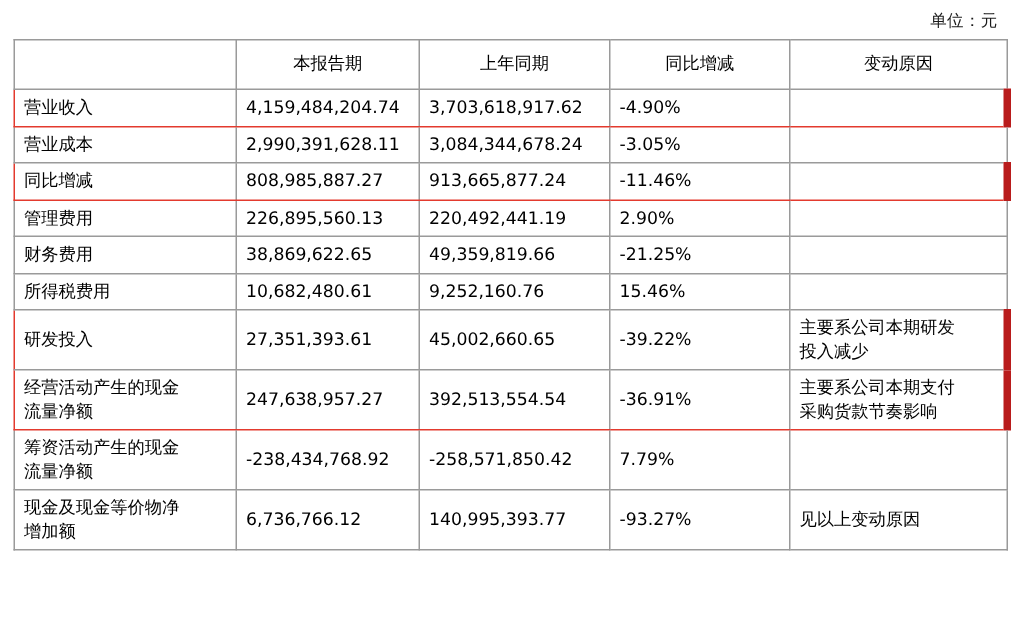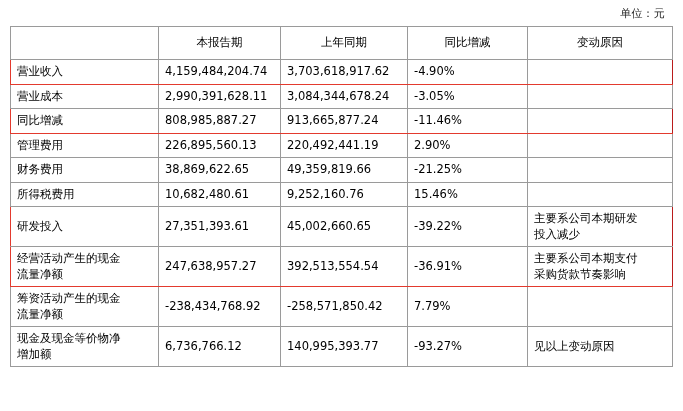--- a/index.html
+++ b/index.html
@@ -74,21 +74,21 @@
   }
   
   tr.hl td {
     border-top: 1px solid #e33a2e;
     border-bottom: 1px solid #e33a2e;
   }
   tr.hl td:first-child {
     border-left: 1px solid #e33a2e;
   }
   tr.hl td:last-child {
-    border-right: 1px solid #b91c1c;
+    border-right: 5px solid #b91c1c;
   }
   
   tr.hl-top td { border-bottom-color: #9a9a9a; }
   tr.hl-bot td { border-top-color: #9a9a9a; }
 </style>
 </head>
 <body>
 
 <div class="page">
 

